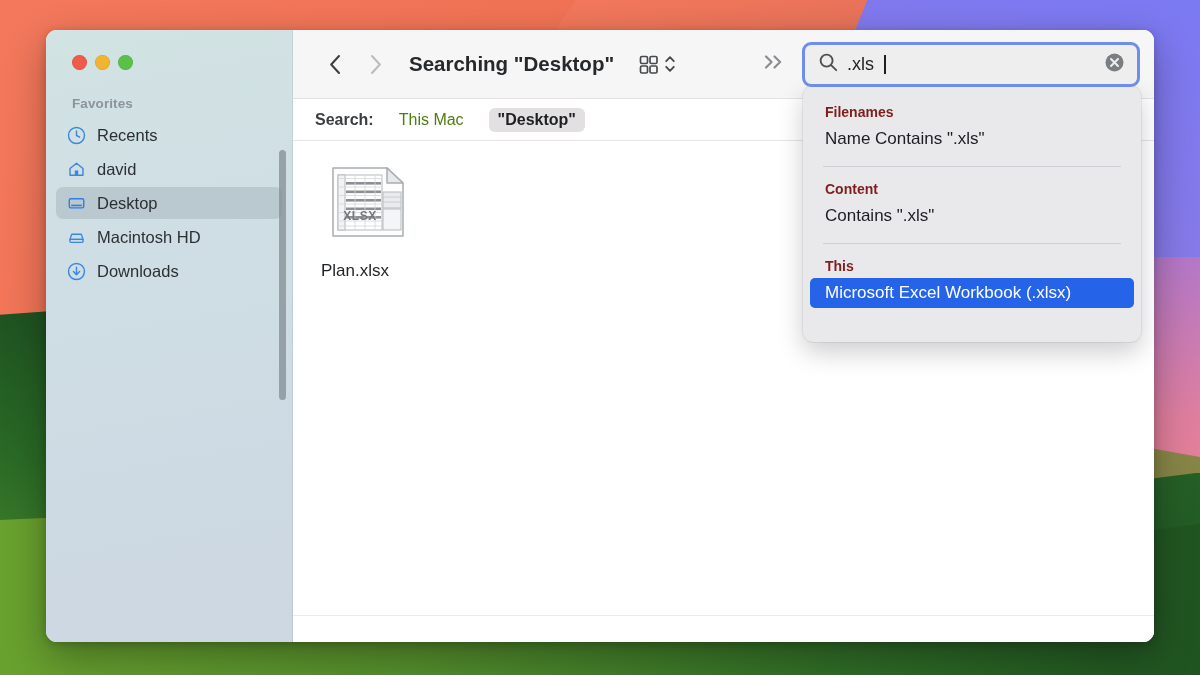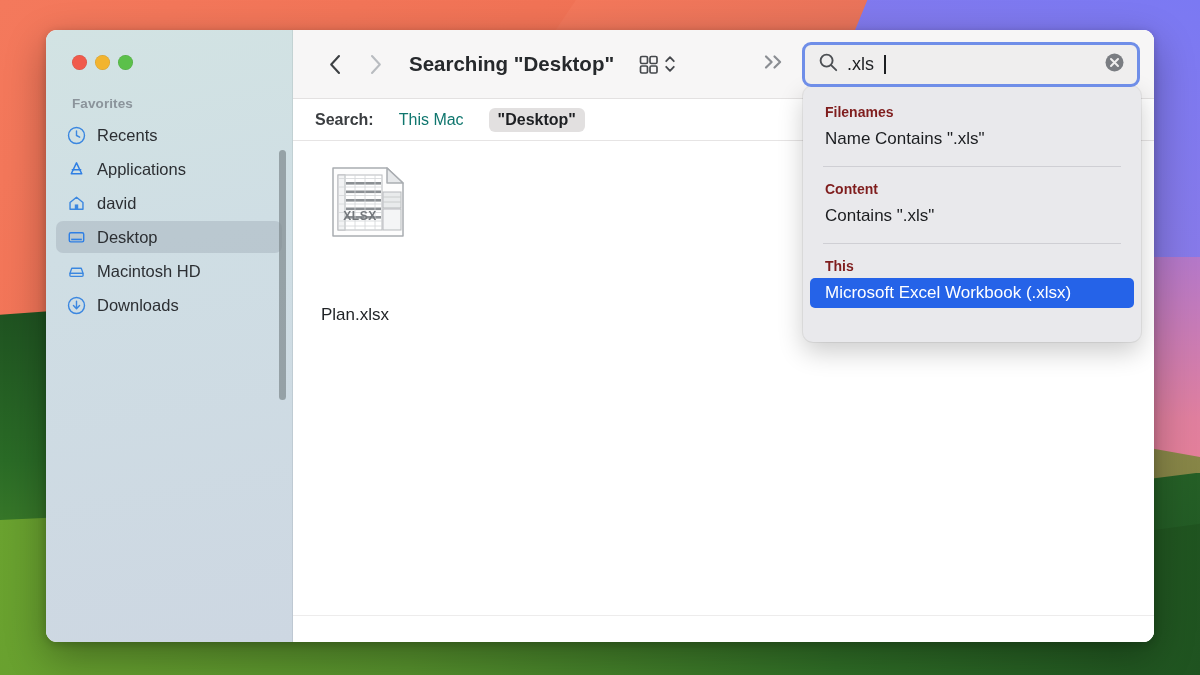--- a/index.html
+++ b/index.html
@@ -177,29 +177,29 @@
   .scope-bar {
     height:42px; flex:0 0 42px;
     display:flex; align-items:center; gap:16px;
     padding:0 22px;
     background:#ffffff;
     border-bottom:1px solid #e6e4e4;
     position:relative; z-index:5;
   }
   .scope-label { font-size:16px; font-weight:700; color:#3b3e41; }
   .scope-btn {
-    font-size:16px; color:#0f766e; padding:3px 9px; border-radius:6px; font-weight:400;
+    font-size:16px; color:#4d7c0f; padding:3px 9px; border-radius:6px; font-weight:400;
   }
   .scope-btn.active { background:#e2e0e0; font-weight:700; color:#1d1f22; }
 
   
   .file-area { flex:1; background:#ffffff; padding:22px 0 0 28px; position:relative; }
   .file-item { width:118px; display:flex; flex-direction:column; align-items:flex-start; gap:16px; }
   .file-icon { width:96px; height:82px; display:flex; align-items:center; justify-content:center; }
-  .file-name { font-size:17px; color:#1f2225; text-align:center;margin-top:44px; }
+  .file-name { font-size:17px; color:#1f2225; text-align:center; }
 
   .status-div { position:absolute; left:0; right:0; bottom:26px; height:1px; background:#edecec; }
 </style>
 </head>
 <body>
 
 <div id="wallpaper">
   <div class="wp-layer wp-base"></div>
   <div class="wp-layer wp-coral-left"></div>
   <div class="wp-layer wp-purple-right"></div>
@@ -228,29 +228,20 @@
       <div class="sb-item">
         <span class="sb-icon">
           <svg width="19" height="19" viewBox="0 0 20 20">
             <circle cx="10" cy="10" r="8.4" fill="none" stroke="#3b87e0" stroke-width="1.5"></circle>
             <path d="M10 5.3 V10 L13.3 11.8" fill="none" stroke="#3b87e0" stroke-width="1.5" stroke-linecap="round"></path>
           </svg>
         </span>
         <span class="sb-label">Recents</span>
       </div>
 
-      <div class="sb-item">
-        <span class="sb-icon">
-          <svg width="19" height="19" viewBox="0 0 20 20">
-            <path d="M10 3 L15.5 14.5 H4.5 Z" fill="none" stroke="#2f7fe4" stroke-width="1.6" stroke-linejoin="round"></path>
-            <path d="M5.6 10.2 H14.4" stroke="#2f7fe4" stroke-width="1.6" stroke-linecap="round"></path>
-          </svg>
-        </span>
-        <span class="sb-label">Applications</span>
-      </div>
 
       <div class="sb-item">
         <span class="sb-icon">
           <svg width="19" height="19" viewBox="0 0 20 20">
             <path d="M3.2 9 L10 3.4 L16.8 9 V16 H3.2 Z" fill="none" stroke="#3b87e0" stroke-width="1.5" stroke-linejoin="round"></path>
             <rect x="8.2" y="11" width="3.6" height="5" fill="#3b87e0"></rect>
           </svg>
         </span>
         <span class="sb-label">david</span>
       </div>

